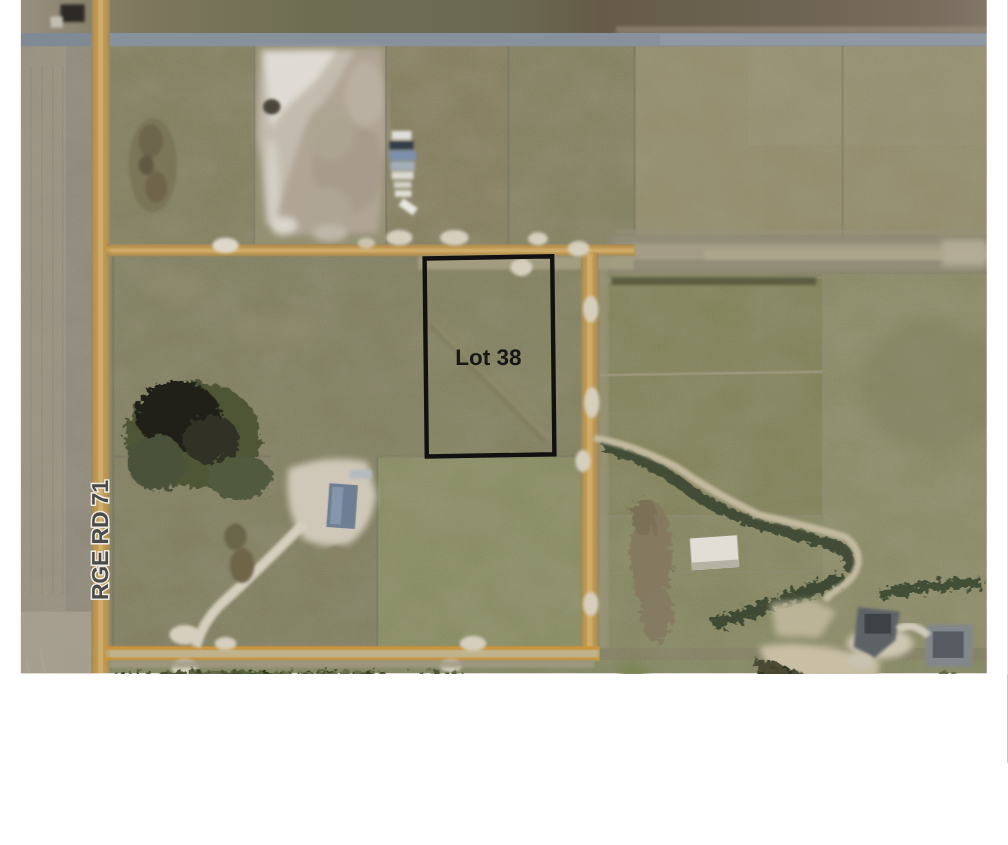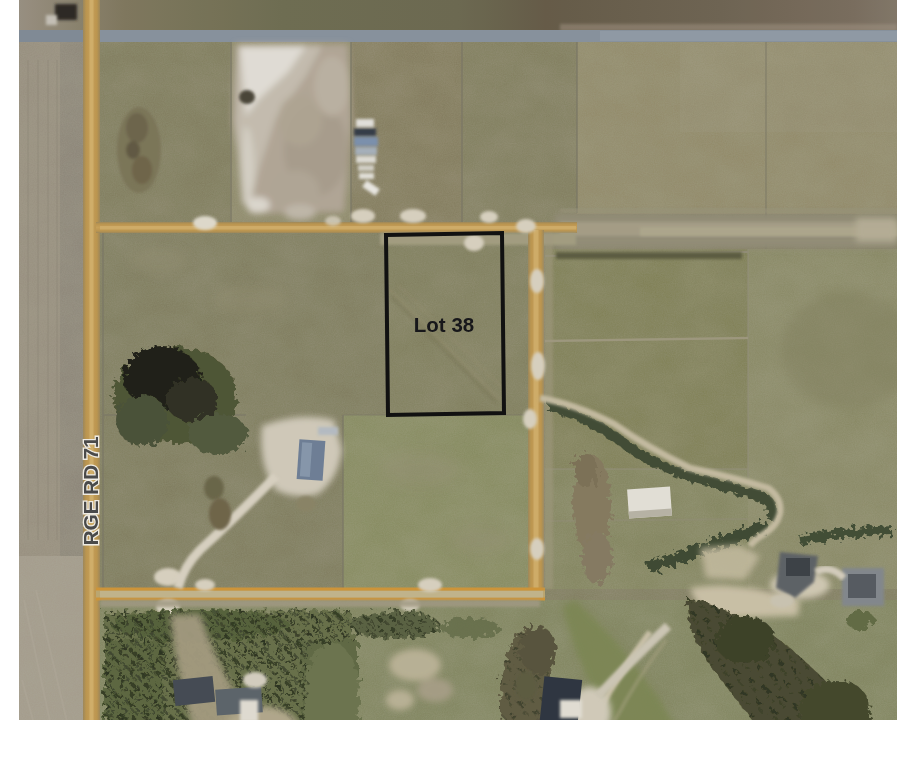--- a/index.html
+++ b/index.html
@@ -1,16 +1,16 @@
 <!DOCTYPE html>
 <html><head>
 <meta charset="utf-8">
 <style>
   html,body{margin:0;padding:0;background:#ffffff;}
-  #wrap{width:916px;height:720px;position:relative;overflow:hidden;background:#b91c1c;
+  #wrap{width:916px;height:612px;position:relative;overflow:hidden;background:#b91c1c;
         font-family:"Liberation Sans", sans-serif;}
 </style>
 </head>
 <body>
 <div id="wrap">
 <svg width="916" height="768" viewBox="0 0 916 768" xmlns="http://www.w3.org/2000/svg">
 <defs>
   <filter id="b1" x="-30%" y="-30%" width="160%" height="160%">
           <feGaussianBlur stdDeviation="1.5"></feGaussianBlur>
         </filter>

